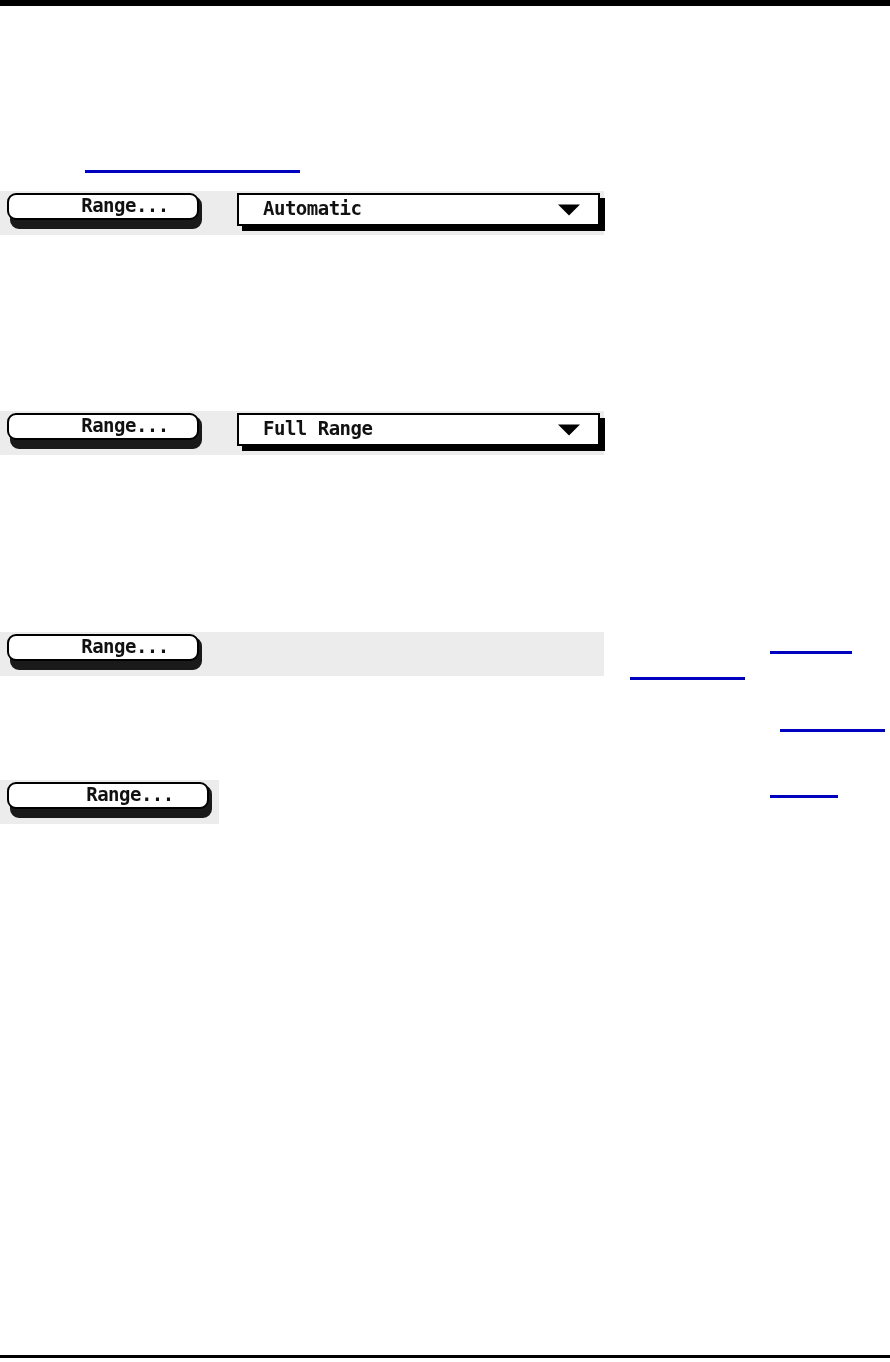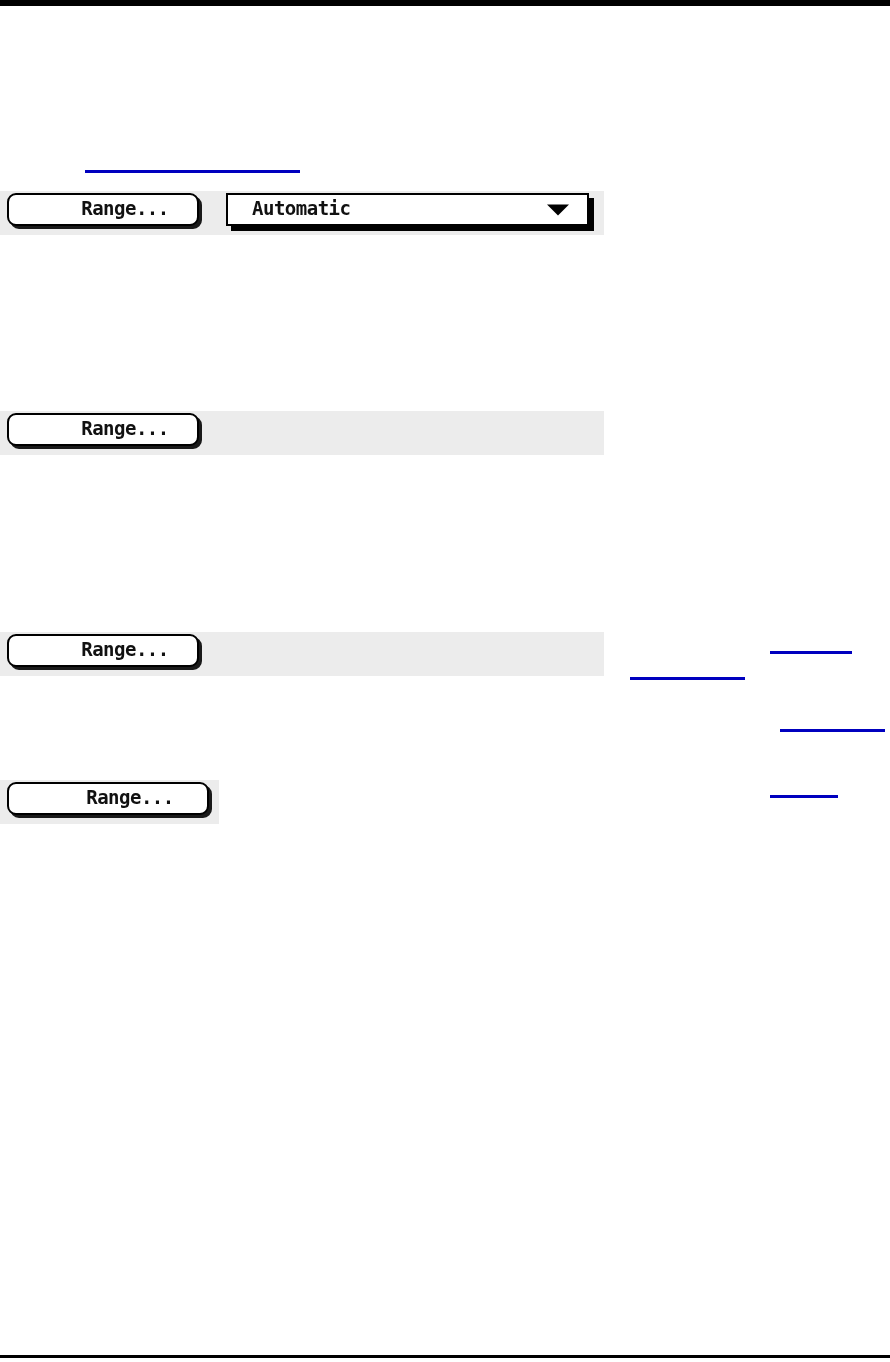--- a/index.html
+++ b/index.html
@@ -80,21 +80,21 @@
     border: 2px solid #1a1a1a;
     border-radius: 9px;
     box-sizing: border-box;
     background: #1a1a1a;
   }
   .push-button .pb-face {
     position: absolute;
     left: 0;
     top: 0;
     width: 192px;
-    height: 33px;
+    height: 27px;
     background: #ffffff;
     border: 2px solid #000000;
     border-radius: 9px;
     box-sizing: border-box;
     display: flex;
     align-items: center;
     justify-content: center;
     padding-left: 44px;
   }
   .push-button.wide { width: 205px; }
@@ -109,21 +109,21 @@
     letter-spacing: -0.5px;
     line-height: 1;
     transform: translateY(-1px);
   }
 
   
   .popup-menu {
     position: relative;
     width: 344px;
     height: 38px;
-    margin-left: 24px;
+    margin-left: 35px;
     box-sizing: border-box;
   }
   .popup-menu .pm-shadow {
     position: absolute;
     left: 5px;
     top: 5px;
     width: 363px;
     height: 33px;
     background: #000000;
   }
@@ -183,20 +183,27 @@
         </div>
       </div>
     </div>
     <div class="widget-row row-with-menu" style="top: 411px;">
       <div class="push-button">
         <div class="pb-shadow"></div>
         <div class="pb-face">
           <span class="pb-label">Range...</span>
         </div>
       </div>
+      <div class="popup-menu">
+        <div class="pm-shadow"></div>
+        <div class="pm-face">
+          <span class="pm-label">Full Range</span>
+          <span class="pm-arrow"></span>
+        </div>
+      </div>
     </div>
     <div class="widget-row row-with-menu" style="top: 632px;">
       <div class="push-button">
         <div class="pb-shadow"></div>
         <div class="pb-face">
           <span class="pb-label">Range...</span>
         </div>
       </div>
     </div>
     <div class="widget-row row-button-only" style="top: 780px;">

